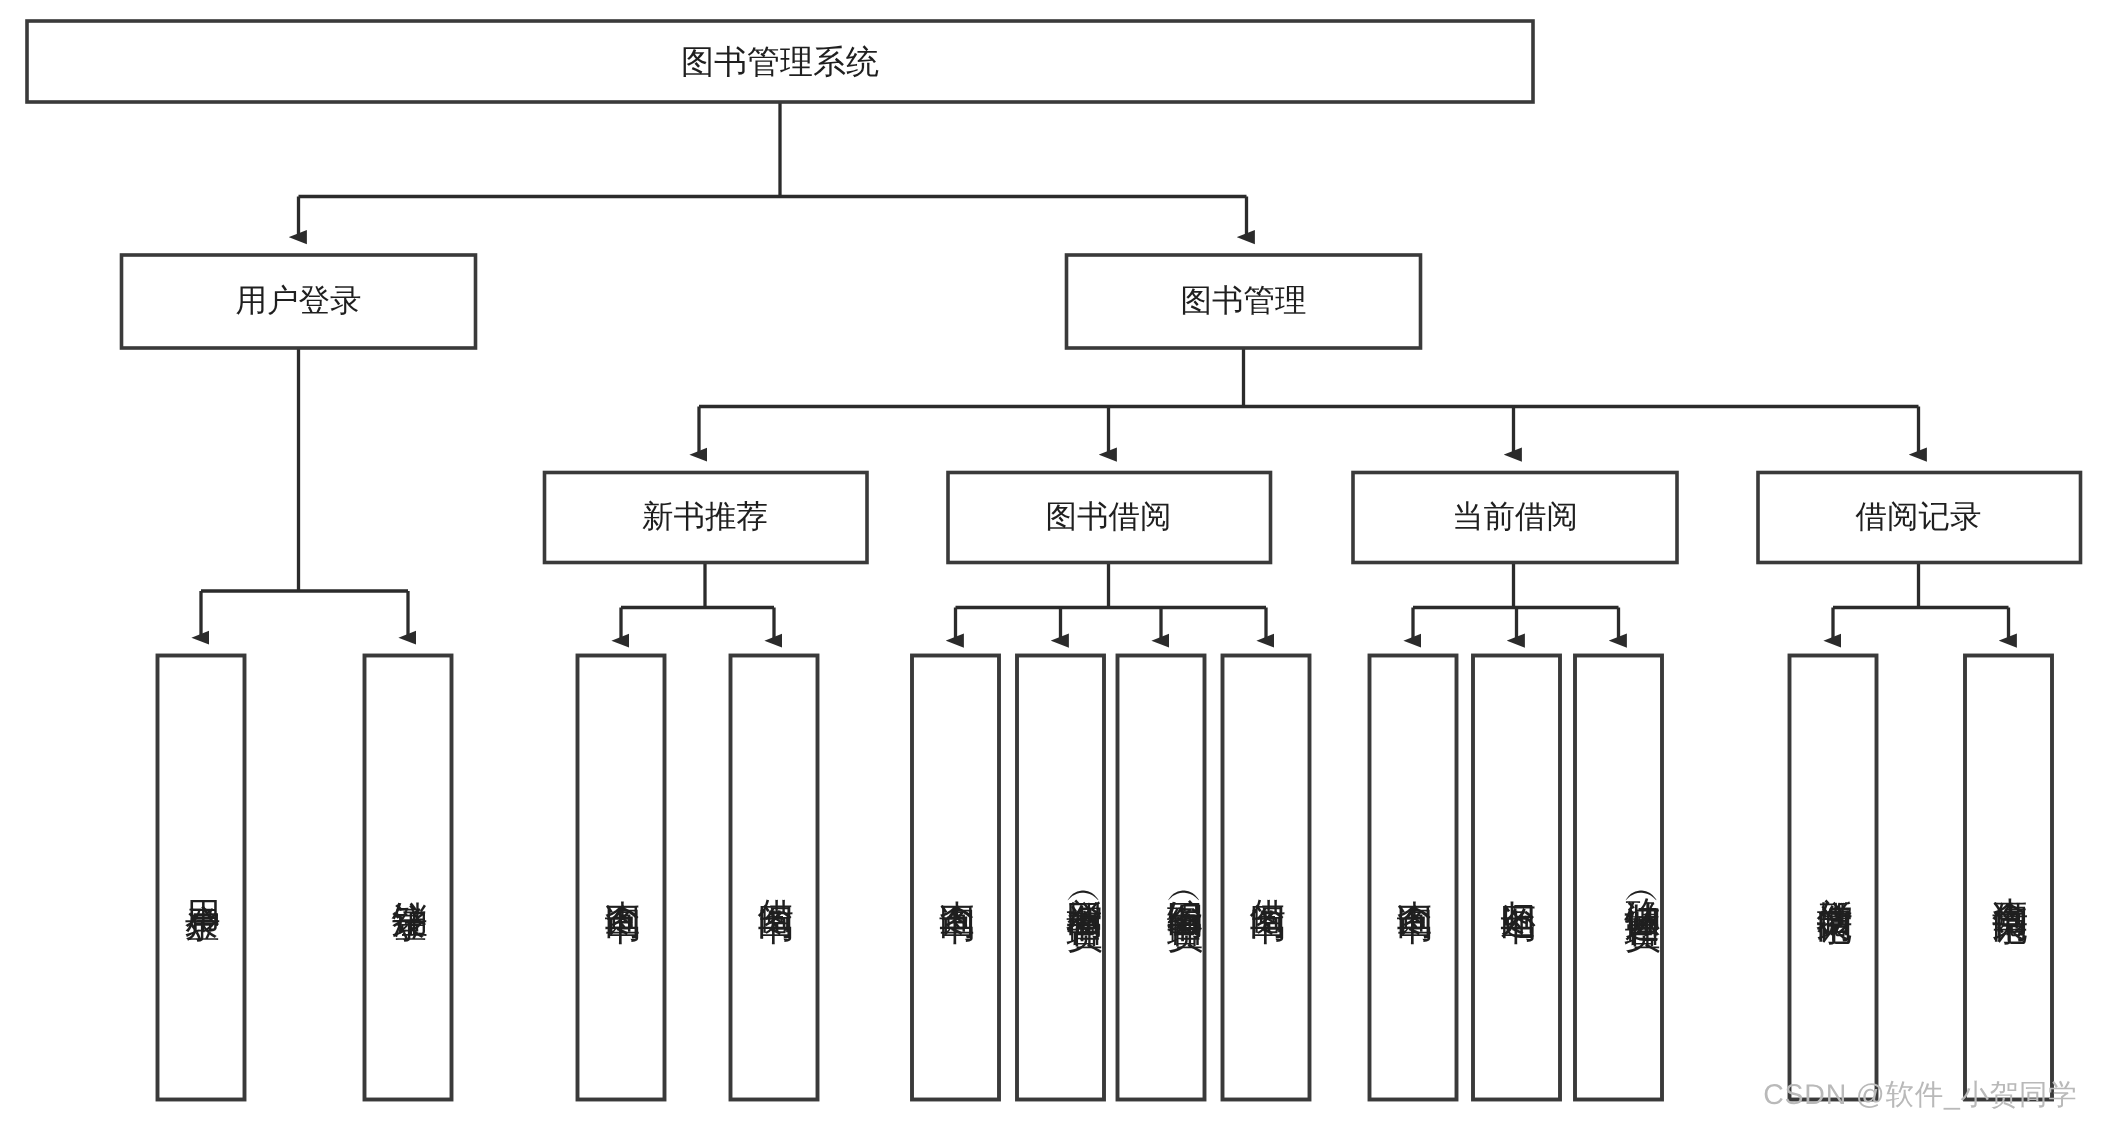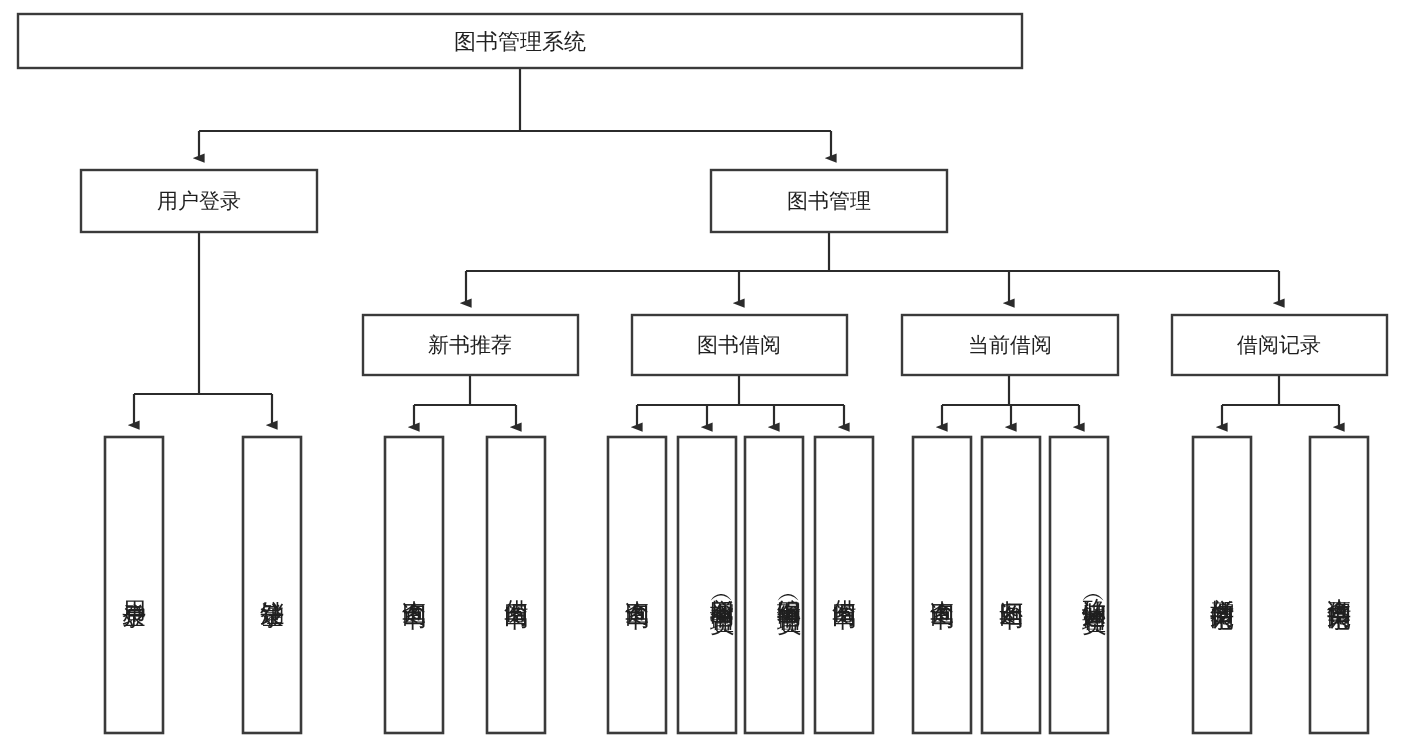--- a/index.html
+++ b/index.html
@@ -207,14 +207,15 @@
   <div class="leaf-label-wrap centered" style="left:608px; top:437px; width:58px; height:296px;">查询图书</div>
   <div class="leaf-label-wrap" style="left:678px; top:443px; width:58px; height:290px;">新增图书（管理员）</div>
   <div class="leaf-label-wrap" style="left:745px; top:443px; width:58px; height:290px;">编辑图书（管理员）</div>
   <div class="leaf-label-wrap centered" style="left:815px; top:437px; width:58px; height:296px;">借阅图书</div>
   <div class="leaf-label-wrap centered" style="left:913px; top:437px; width:58px; height:296px;">查询图书</div>
   <div class="leaf-label-wrap centered" style="left:982px; top:437px; width:58px; height:296px;">归还图书</div>
   <div class="leaf-label-wrap" style="left:1050px; top:443px; width:58px; height:290px;">确认归还（管理员）</div>
   <div class="leaf-label-wrap centered" style="left:1193px; top:437px; width:58px; height:296px;">新增借阅记录</div>
   <div class="leaf-label-wrap centered" style="left:1310px; top:437px; width:58px; height:296px;">查询借阅记录</div>
 
+  <div class="watermark">CSDN @软件_小贺同学</div>
 
 </div>
 
 </body></html>

